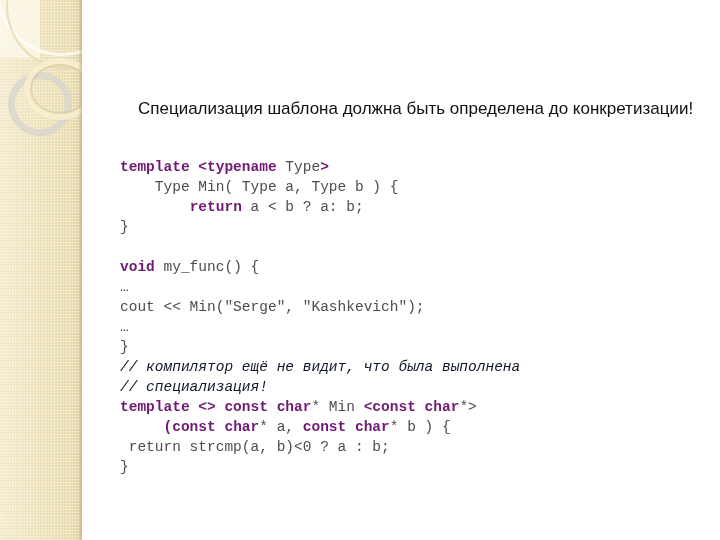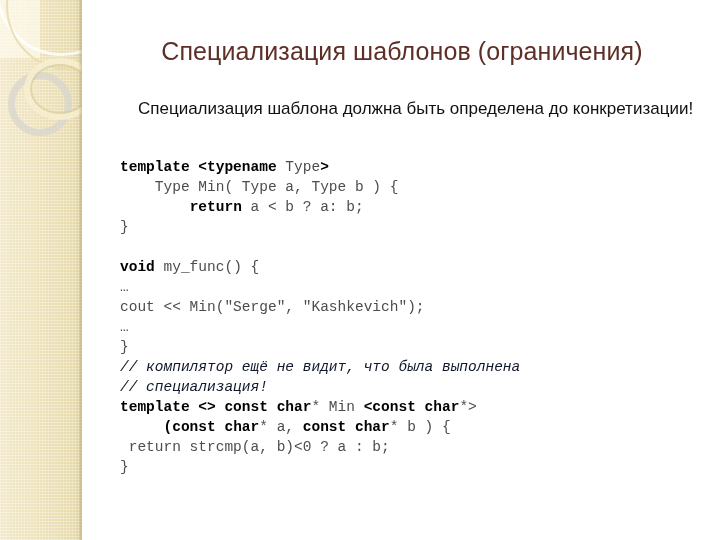--- a/index.html
+++ b/index.html
@@ -147,21 +147,21 @@
     line-height: 20px;
     color: #4d4d4d;
     white-space: pre;
   }
   #code .ln {
     white-space: pre;
     min-height: 20px;
   }
   #code b {
     font-weight: bold;
-    color: #000000;
+    color: #701a75;
     font-family: Liberation Mono, monospace;
   }
   #code .cmt {
     font-style: italic;
     color: #0f172a;
   }
 </style>
 </head>
 <body>
 
@@ -171,19 +171,18 @@
     <div class="texture"></div>
     <div class="corner-block"></div>
     <div class="big-arc"></div>
     <div class="big-arc-2"></div>
     <div class="ring-grey"></div>
     <div class="ring-cream"></div>
     <div class="ring-cream-inner"></div>
     <div class="edge"></div>
   </div>
 
-  <div id="title">Специализация шаблонов (ограничения)</div>
 
   <div id="intro">Специализация шаблона должна быть определена до конкретизации!</div>
 
   <div id="code"><div class="ln"><b>template &lt;typename</b><span> Type</span><b>&gt;</b></div><div class="ln"><span>    Type Min( Type a, Type b ) {</span></div><div class="ln"><span>        </span><b>return</b><span> a &lt; b ? a: b;</span></div><div class="ln"><span>}</span></div><div class="ln"><span> </span></div><div class="ln"><b>void</b><span> my_func() {</span></div><div class="ln"><span>…</span></div><div class="ln"><span>cout &lt;&lt; Min("Serge", "Kashkevich");</span></div><div class="ln"><span>…</span></div><div class="ln"><span>}</span></div><div class="ln cmt"><span>// компилятор ещё не видит, что была выполнена</span></div><div class="ln cmt"><span>// специализация!</span></div><div class="ln"><b>template &lt;&gt; const char</b><span>* Min </span><b>&lt;const char</b><span>*&gt;</span></div><div class="ln"><b>     (</b><b>const char</b><span>* a, </span><b>const char</b><span>* b ) {</span></div><div class="ln"><span> return strcmp(a, b)&lt;0 ? a : b;</span></div><div class="ln"><span>}</span></div></div>
 
 </div>
 
 </body></html>

